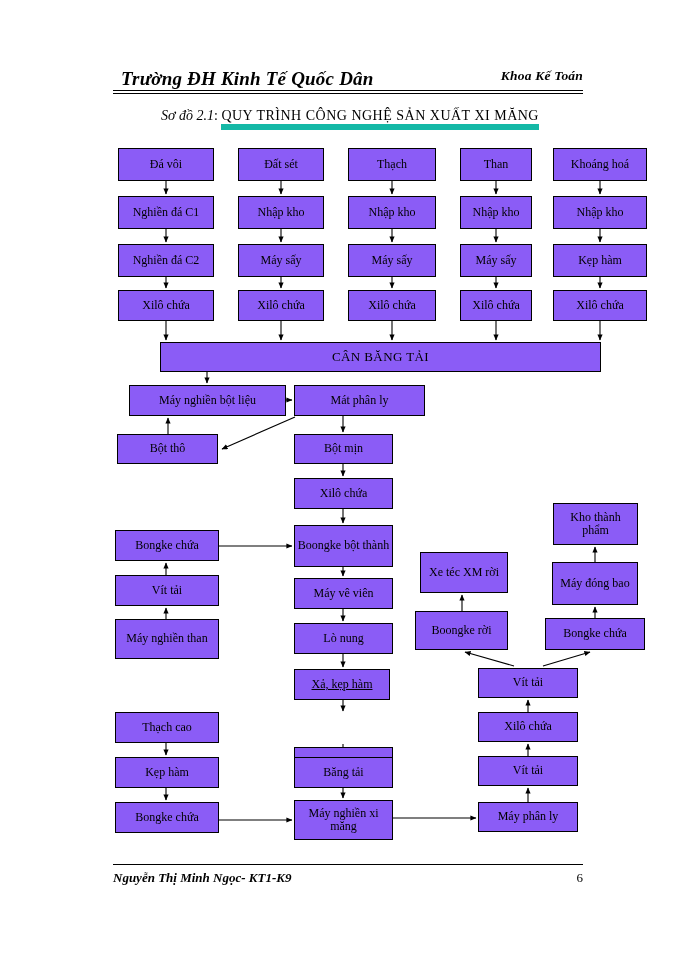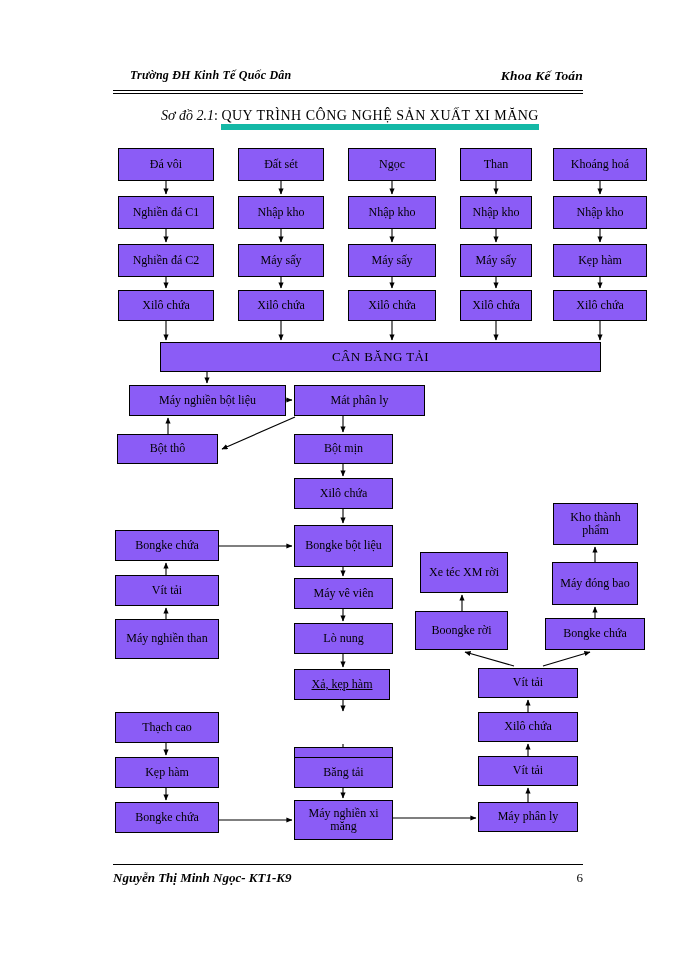--- a/index.html
+++ b/index.html
@@ -13,22 +13,22 @@
   .page{
     position:absolute;inset:0;
     width:700px;height:960px;
     background:#fff;
   }
   
   .hdr{
     position:absolute;left:113px;top:68px;width:470px;height:22px;
   }
   .hdr .left{
-    position:absolute;left:17px;top:0;
-    font-style:italic;font-weight:bold;font-size:12px;
+    position:absolute;left:8px;top:0;
+    font-style:italic;font-weight:bold;font-size:19px;
     letter-spacing:.2px;color:#000;white-space:nowrap;
   }
   .hdr .right{
     position:absolute;right:0;top:0;
     font-style:italic;font-weight:bold;font-size:13.5px;
     letter-spacing:.2px;color:#000;white-space:nowrap;
   }
   .hdr-rule{
     position:absolute;left:113px;top:90px;width:470px;
     border-top:1px solid #000;border-bottom:1px solid #000;height:2px;
@@ -140,21 +140,21 @@
           <path d="M528,712 L528,700" marker-end="url(#ah)"></path>
           <path d="M514,666 L465,652" marker-end="url(#ah)"></path>
           <path d="M543,666 L590,652" marker-end="url(#ah)"></path>
           <path d="M462,611 L462,595" marker-end="url(#ah)"></path>
           <path d="M595,618 L595,607" marker-end="url(#ah)"></path>
           <path d="M595,562 L595,547" marker-end="url(#ah)"></path>
         </g>
     </svg>
   <div class="node" style="left: 118px; top: 148px; width: 96px; height: 33px;">Đá vôi</div>
       <div class="node" style="left: 238px; top: 148px; width: 86px; height: 33px;">Đất sét</div>
-      <div class="node" style="left: 348px; top: 148px; width: 88px; height: 33px;">Ngọc</div>
+      <div class="node" style="left: 348px; top: 148px; width: 88px; height: 33px;">Thạch</div>
       <div class="node" style="left: 460px; top: 148px; width: 72px; height: 33px;">Than</div>
       <div class="node" style="left: 553px; top: 148px; width: 94px; height: 33px;">Khoáng hoá</div>
       <div class="node" style="left: 118px; top: 196px; width: 96px; height: 33px;">Nghiền  đá C1</div>
       <div class="node" style="left: 238px; top: 196px; width: 86px; height: 33px;">Nhập kho</div>
       <div class="node" style="left: 348px; top: 196px; width: 88px; height: 33px;">Nhập kho</div>
       <div class="node" style="left: 460px; top: 196px; width: 72px; height: 33px;">Nhập kho</div>
       <div class="node" style="left: 553px; top: 196px; width: 94px; height: 33px;">Nhập kho</div>
       <div class="node" style="left: 118px; top: 244px; width: 96px; height: 33px;">Nghiền  đá C2</div>
       <div class="node" style="left: 238px; top: 244px; width: 86px; height: 33px;">Máy sấy</div>
       <div class="node" style="left: 348px; top: 244px; width: 88px; height: 33px;">Máy sấy</div>
@@ -164,21 +164,21 @@
       <div class="node" style="left: 238px; top: 290px; width: 86px; height: 31px;">Xilô  chứa</div>
       <div class="node" style="left: 348px; top: 290px; width: 88px; height: 31px;">Xilô  chứa</div>
       <div class="node" style="left: 460px; top: 290px; width: 72px; height: 31px;">Xilô  chứa</div>
       <div class="node" style="left: 553px; top: 290px; width: 94px; height: 31px;">Xilô  chứa</div>
       <div class="node wide" style="left: 160px; top: 342px; width: 441px; height: 30px;">CÂN BĂNG TẢI</div>
       <div class="node" style="left: 129px; top: 385px; width: 157px; height: 31px;">Máy nghiền  bột liệu</div>
       <div class="node" style="left: 294px; top: 385px; width: 131px; height: 31px;">Mát phân ly</div>
       <div class="node" style="left: 294px; top: 434px; width: 99px; height: 30px;">Bột mịn</div>
       <div class="node" style="left: 117px; top: 434px; width: 101px; height: 30px;">Bột thô</div>
       <div class="node" style="left: 294px; top: 478px; width: 99px; height: 31px;">Xilô  chứa</div>
-      <div class="node" style="left: 294px; top: 525px; width: 99px; height: 42px;">Bongke bột liệu</div>
+      <div class="node" style="left: 294px; top: 525px; width: 99px; height: 42px;">Boongke bột thành</div>
       <div class="node" style="left: 294px; top: 578px; width: 99px; height: 31px;">Máy vê viên</div>
       <div class="node" style="left: 294px; top: 623px; width: 99px; height: 31px;">Lò nung</div>
       <div class="node" style="left: 294px; top: 669px; width: 96px; height: 31px; text-decoration: underline;">Xả, kẹp hàm</div>
       <div class="node" style="left: 294px; top: 713px; width: 99px; height: 31px; margin-top: 34px;">Xilô  Clanhke</div>
       <div class="node" style="left: 294px; top: 757px; width: 99px; height: 31px;">Băng tải</div>
       <div class="node" style="left: 294px; top: 800px; width: 99px; height: 40px;">Máy nghiền xi măng</div>
       <div class="node" style="left: 115px; top: 530px; width: 104px; height: 31px;">Bongke chứa</div>
       <div class="node" style="left: 115px; top: 575px; width: 104px; height: 31px;">Vít tải</div>
       <div class="node" style="left: 115px; top: 619px; width: 104px; height: 40px;">Máy nghiền than</div>
       <div class="node" style="left: 115px; top: 712px; width: 104px; height: 31px;">Thạch cao</div>

